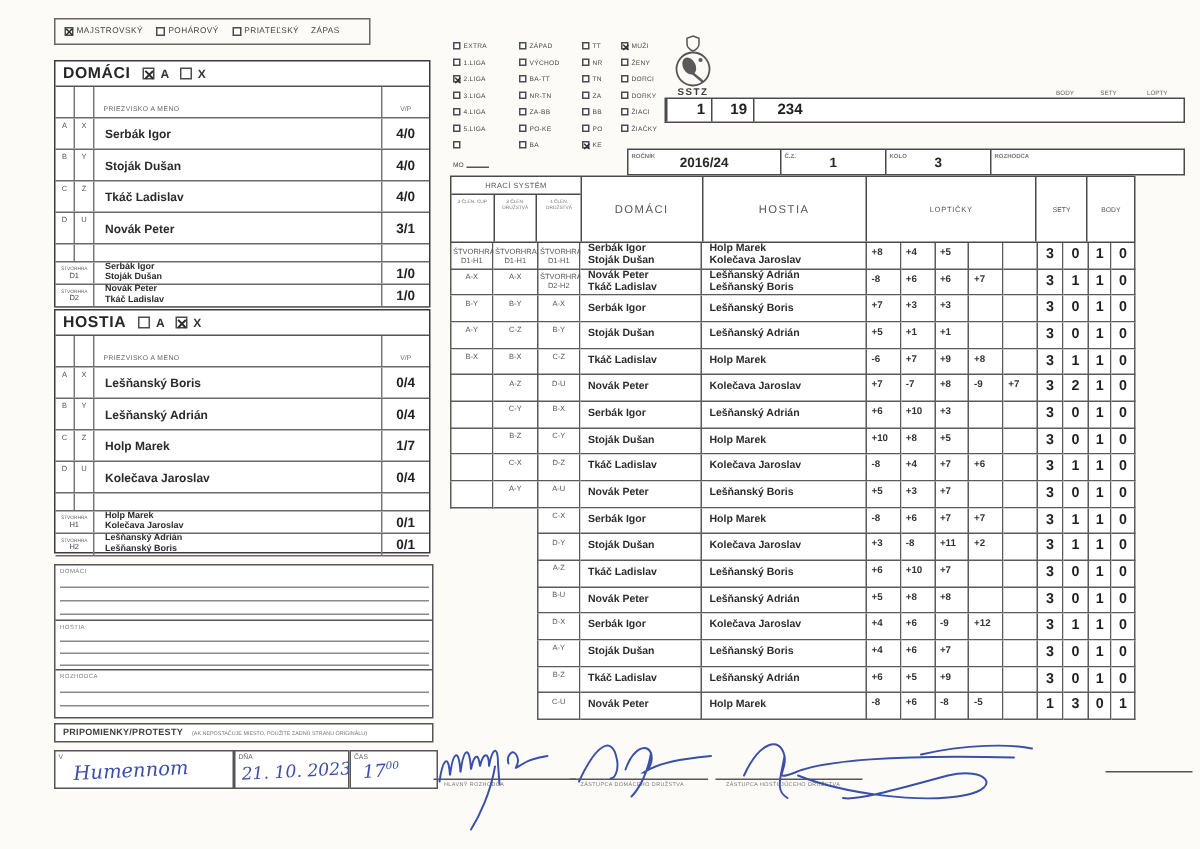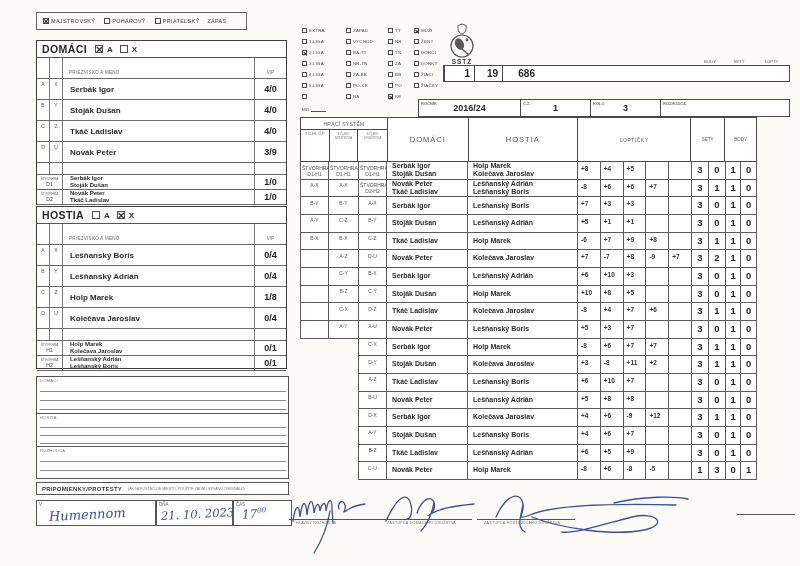--- a/index.html
+++ b/index.html
@@ -196,21 +196,21 @@
           <div class="plt">C</div>
           <div class="plt">Z</div>
           <div class="pname">Tkáč Ladislav</div>
           <div class="pvp">4/0</div>
         </div>
 
         <div class="prow prow-p">
           <div class="plt">D</div>
           <div class="plt">U</div>
           <div class="pname">Novák Peter</div>
-          <div class="pvp">3/9</div>
+          <div class="pvp">3/1</div>
         </div>
       </div>
     <div class="prow prow-e">
       <div class="plt"></div>
         <div class="plt"></div>
       <div class="pname"></div>
         <div class="pvp"></div>
     </div>
     <div>
 
@@ -267,21 +267,21 @@
           <div class="plt">B</div>
           <div class="plt">Y</div>
           <div class="pname">Lešňanský Adrián</div>
           <div class="pvp">0/4</div>
         </div>
 
         <div class="prow prow-p">
           <div class="plt">C</div>
           <div class="plt">Z</div>
           <div class="pname">Holp Marek</div>
-          <div class="pvp">1/8</div>
+          <div class="pvp">1/7</div>
         </div>
 
         <div class="prow prow-p">
           <div class="plt">D</div>
           <div class="plt">U</div>
           <div class="pname">Kolečava Jaroslav</div>
           <div class="pvp">0/4</div>
         </div>
       </div>
     <div class="prow prow-e">
@@ -522,21 +522,21 @@
 
   <div class="stbl">
     <div class="stbl-labels">
       <span class="sl-body">BODY</span>
       <span class="sl-sety">SETY</span>
       <span class="sl-lopty">LOPTY</span>
     </div>
     <div class="strow">
       <div class="st-val st-b">1</div>
       <div class="st-val st-s">19</div>
-      <div class="st-val st-l">686</div>
+      <div class="st-val st-l">234</div>
     </div>
   </div>
   <div class="strow-b">
     <div class="st-cell stc-rocnik">
       <span class="st-tlbl">ROČNÍK</span>
       <span>2016/24</span>
     </div>
     <div class="st-cell stc-cz">
       <span class="st-tlbl">Č.Z.</span>
       <span>1</span>

